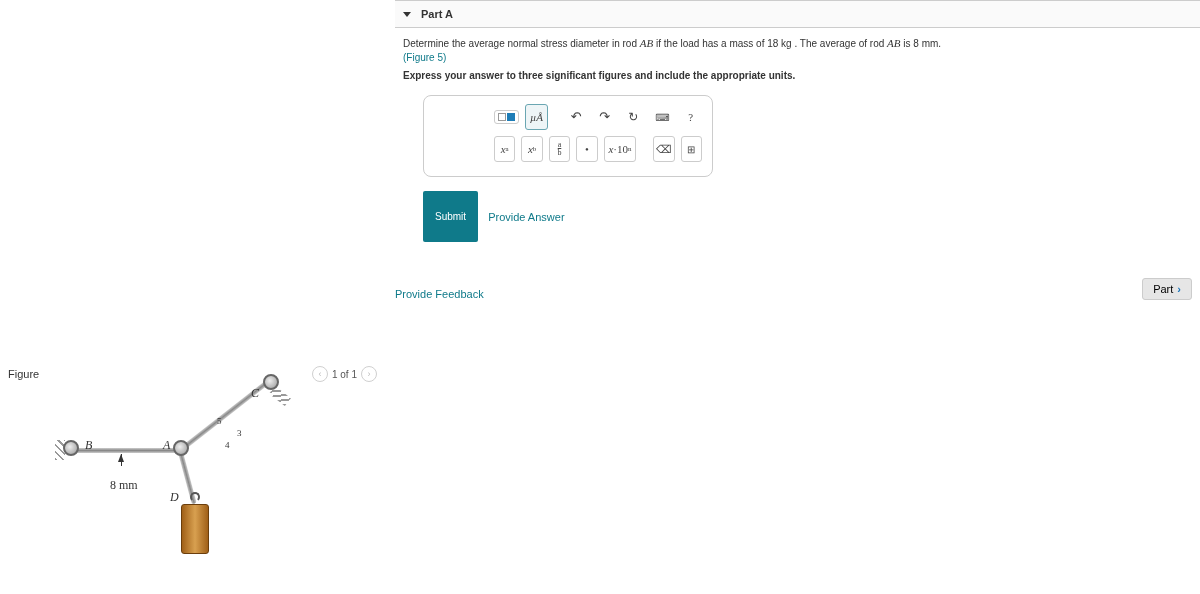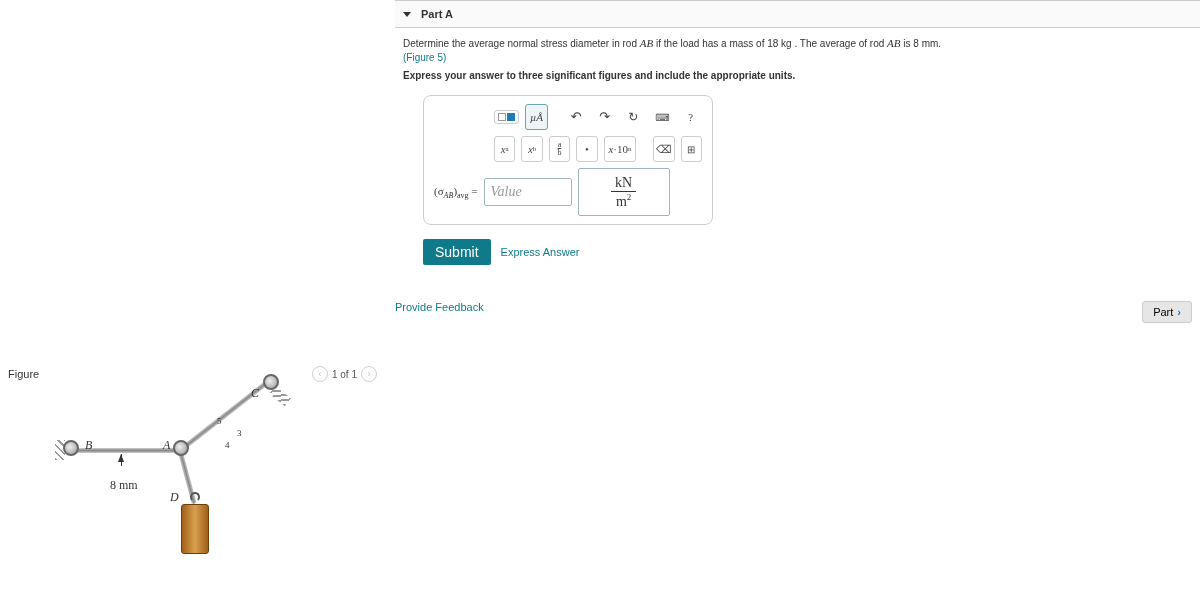--- a/index.html
+++ b/index.html
@@ -37,24 +37,24 @@
 
   .value-row { display: flex; align-items: center; margin-top: 6px; }
   .lhs { font-family: "Times New Roman", serif; font-size: 11px; margin-right: 6px; }
   .val-input { width: 88px; height: 28px; border: 1px solid #9fb8bf; border-radius: 2px; font-style: italic; font-family: "Times New Roman", serif; font-size: 14px; color: #999; padding: 0 6px; display: flex; align-items: center; background: #fff; }
   .units-box { border: 1px solid #9fb8bf; border-radius: 2px; margin-left: 6px; width: 92px; height: 48px; display: flex; flex-direction: column; align-items: center; justify-content: center; font-family: "Times New Roman", serif; background: #fff; padding: 2px 4px; }
   .units-top { font-size: 14px; border-bottom: 1px solid #333; padding: 0 4px; }
   .units-bot { font-size: 14px; padding: 0 4px; }
   .units-bot sup { font-size: 9px; }
 
   .submit-row { margin: 14px 0 0 28px; display: flex; align-items: center; gap: 10px; }
-  .submit-btn { background: #0f7a8a; color: #fff; border: none; border-radius: 2px; padding: 5px 12px; font-size: 14px; cursor: pointer; }
+  .submit-btn { background: #0f7a8a; color: #fff; border: none; border-radius: 2px; padding: 20px 12px; font-size: 10px; cursor: pointer; }
   .req-answer { color: #0f7a8a; font-size: 11px; text-decoration: none; }
 
-  .feedback-row { display: flex; justify-content: space-between; align-items: flex-start; margin: 36px 8px 0 0; }
+  .feedback-row { display: flex; justify-content: space-between; align-items: flex-end; margin: 36px 8px 0 0; }
   .provide-fb { color: #0f7a8a; font-size: 11px; margin-left: 0; text-decoration: none; }
   .next-btn { background: #e6e6e6; border: 1px solid #ccc; border-radius: 3px; padding: 4px 10px; font-size: 11px; cursor: pointer; display: flex; align-items: center; gap: 4px; }
   .chev-right { font-weight: bold; color: #1a75bc; }
 
   
   .figure-title { font-size: 11px; margin: 366px 0 0 8px; display: flex; align-items: center; justify-content: space-between; padding-right: 18px; }
   .fig-nav { display: flex; align-items: center; gap: 4px; font-size: 10px; color: #555; }
   .nav-circ { width: 16px; height: 16px; border-radius: 50%; border: 1px solid #d0d0d0; display: flex; align-items: center; justify-content: center; color: #bbb; font-size: 9px; background: #fff; }
   .figure-img { position: relative; width: 300px; height: 190px; margin: 10px 0 0 55px; }
 
@@ -170,35 +170,25 @@
           <div class="tool-btn">•</div>
           <div class="tool-btn wide"><span style="font-style:italic">x</span>·10<sup class="sup">n</sup></div>
           <span class="tool-sep"></span>
           <div class="tool-btn clear-x"></div>
           <div class="tool-btn" style="position:relative">
             <span style="font-size:10px">⊞</span>
           </div>
         </div>
       </div>
 
-      <div class="value-row">
-        <span class="lhs">
-          <span>(σ</span><sub style="font-size:8px;font-style:italic">AB</sub><span>)</span><sub style="font-size:8px">avg</sub><span> =</span>
-        </span>
-        <div class="val-input">Value</div>
-        <div class="units-box">
-          <div class="units-top">kN</div>
-          <div class="units-bot"><span>m</span><sup>2</sup></div>
-        </div>
-      </div>
     </div>
 
     <div class="submit-row">
       <button class="submit-btn">Submit</button>
-      <a href="#" class="req-answer">Express Answer</a>
+      <a href="#" class="req-answer">Provide Answer</a>
     </div>
 
     <div class="feedback-row">
       <a href="#" class="provide-fb">Provide Feedback</a>
       <button class="next-btn">
         <span>Part</span>
           <span class="chev-right">›</span>
       </button>
     </div>
   </div>

